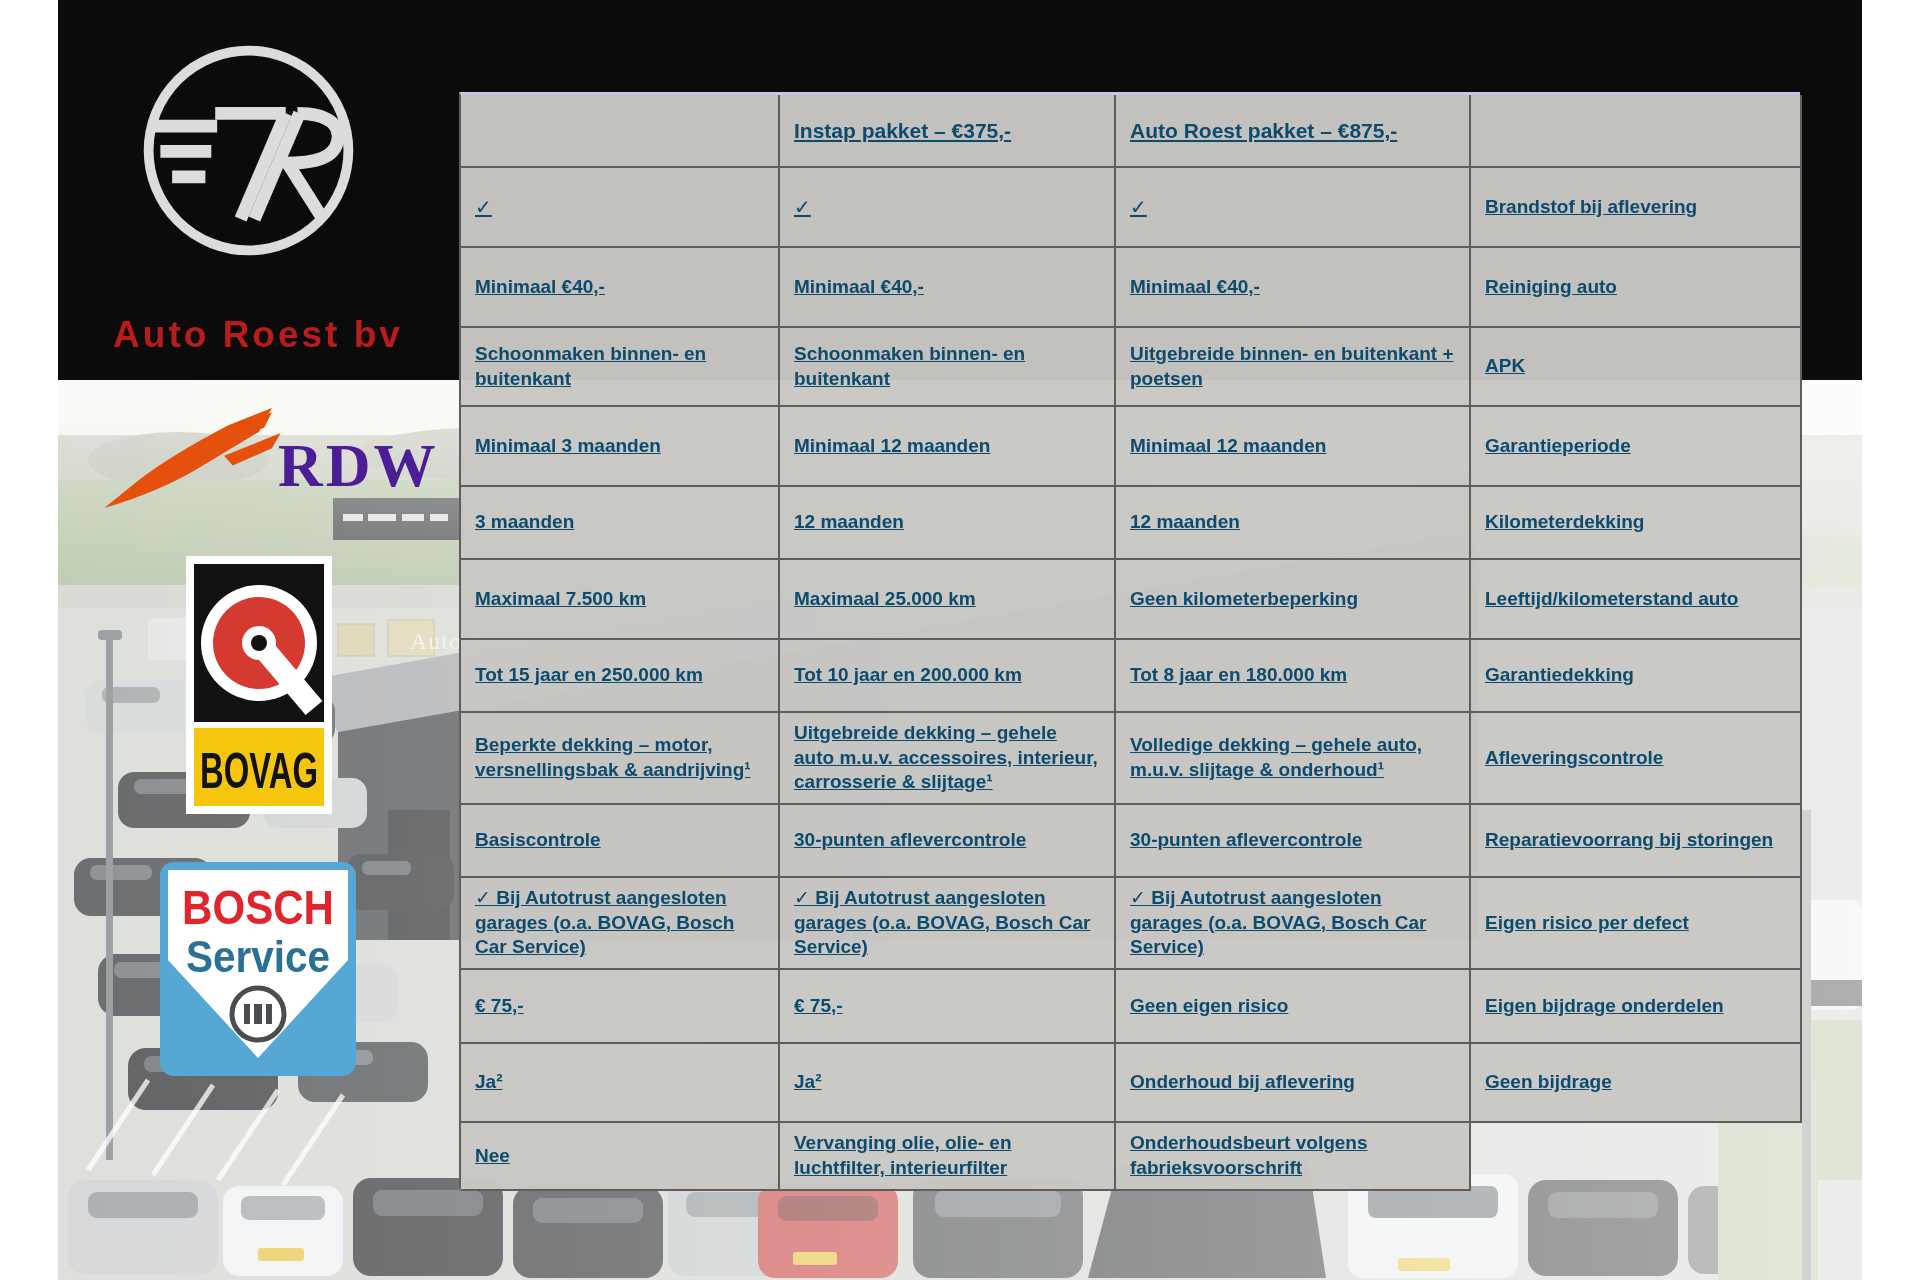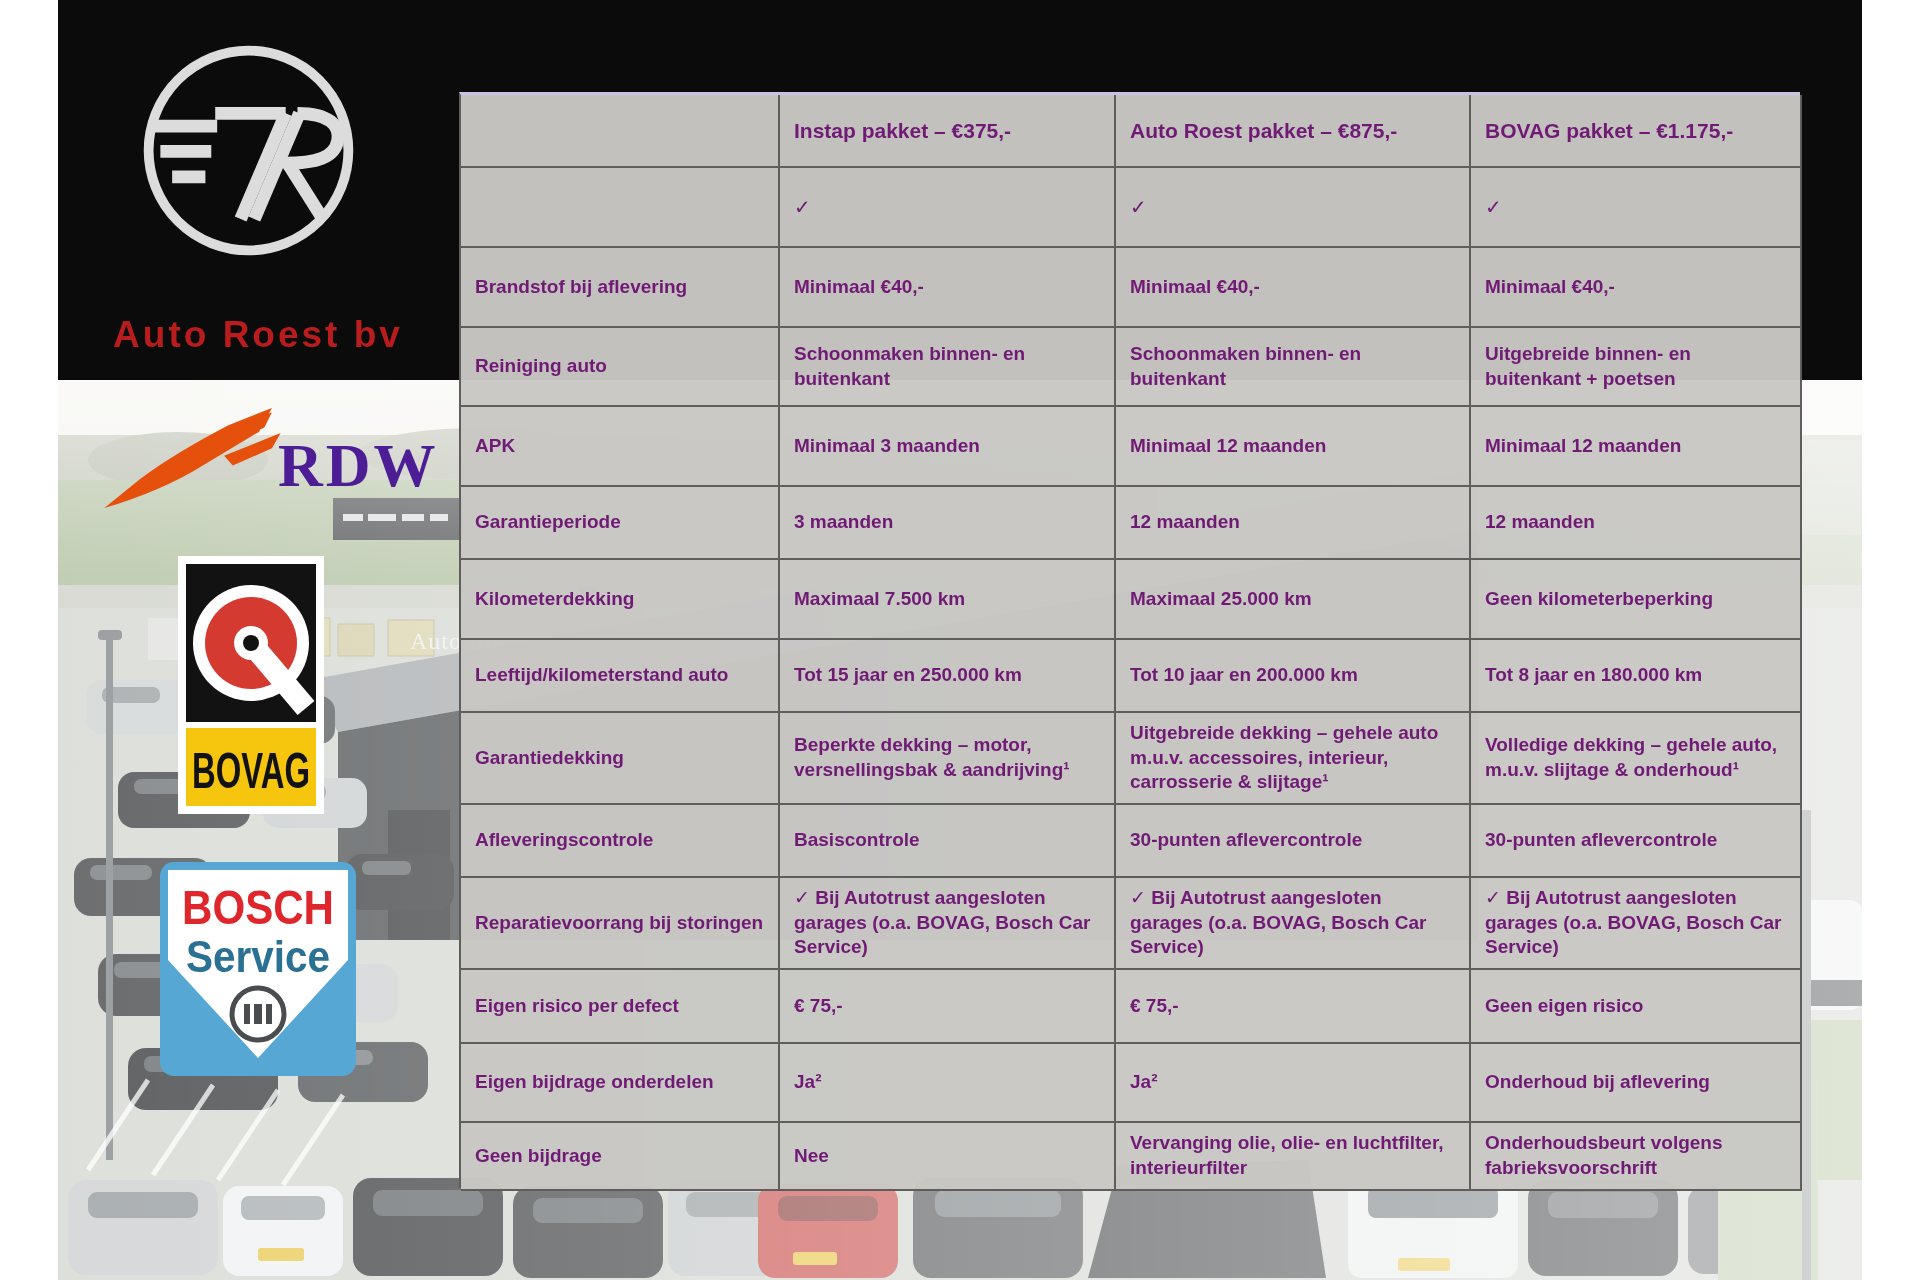--- a/index.html
+++ b/index.html
@@ -24,36 +24,36 @@
     font-family:"Liberation Serif","DejaVu Serif",serif;font-size:24px;letter-spacing:1px;
   }
   .wash1{position:absolute;inset:0;background:linear-gradient(90deg,rgba(255,255,255,.30),rgba(255,255,255,.38) 30%,rgba(255,255,255,.62) 100%);}
   .wash2{position:absolute;inset:0;background:linear-gradient(180deg,rgba(255,255,255,.45),rgba(255,255,255,0) 22%);}
   
   .logo-rdw{position:absolute;left:100px;top:402px;width:320px;height:125px;}
   .logo-rdw .rdw-text{
     position:absolute;left:178px;top:28px;color:#4c1d95;
     font-family:"Liberation Serif","DejaVu Serif",serif;font-weight:bold;font-size:62px;letter-spacing:3px;
   }
-  .logo-bovag{position:absolute;left:178px;top:556px;width:164px;height:258px;}
+  .logo-bovag{position:absolute;left:186px;top:556px;width:164px;height:258px;}
   .logo-bosch{position:absolute;left:160px;top:862px;width:196px;height:214px;}
   
   .pkg-table{
     position:absolute;left:459px;top:92px;width:1341px;height:1096px;
     display:grid;
     grid-template-columns:319px 336px 355px 331px;
     grid-template-rows:73px 80px 80px 79px 80px 73px 80px 73px 92px 73px 92px 74px 79px 68px;
     border-top:3px solid #cbc1e4;border-left:2px solid #5f5e5c;
     box-sizing:border-box;
   }
   .cell{
     background:rgba(200,199,196,0.97);
     border-right:2px solid #5f5e5c;border-bottom:2px solid #5f5e5c;
     box-sizing:border-box;display:flex;align-items:center;
-    padding:8px 14px;color:#701a75;font-weight:bold;font-size:19px;line-height:1.3;
+    padding:8px 14px;color:#0c4a6e;font-weight:bold;font-size:19px;line-height:1.3;text-decoration:underline;
   }
   .cell.head{font-size:21px;}
   .cell.chk{font-size:20px;}
 </style>
 </head>
 <body>
 
 <div class="canvas">
 
   <div class="top-band"></div>
@@ -214,21 +214,20 @@
         <rect x="102" y="142" width="4" height="20" fill="#ffffff"></rect>
       </g>
     </svg>
   </div>
 
   <div class="pkg-table">
 
     <div class="cell head lab"></div>
     <div class="cell head">Instap pakket – €375,-</div>
     <div class="cell head">Auto Roest pakket – €875,-</div>
-    <div class="cell head">BOVAG pakket – €1.175,-</div>
 
     <div class="cell lab"></div>
     <div class="cell chk">✓</div>
     <div class="cell chk">✓</div>
     <div class="cell chk">✓</div>
 
     <div class="cell lab">Brandstof bij aflevering</div>
     <div class="cell">Minimaal €40,-</div>
     <div class="cell">Minimaal €40,-</div>
     <div class="cell">Minimaal €40,-</div>

